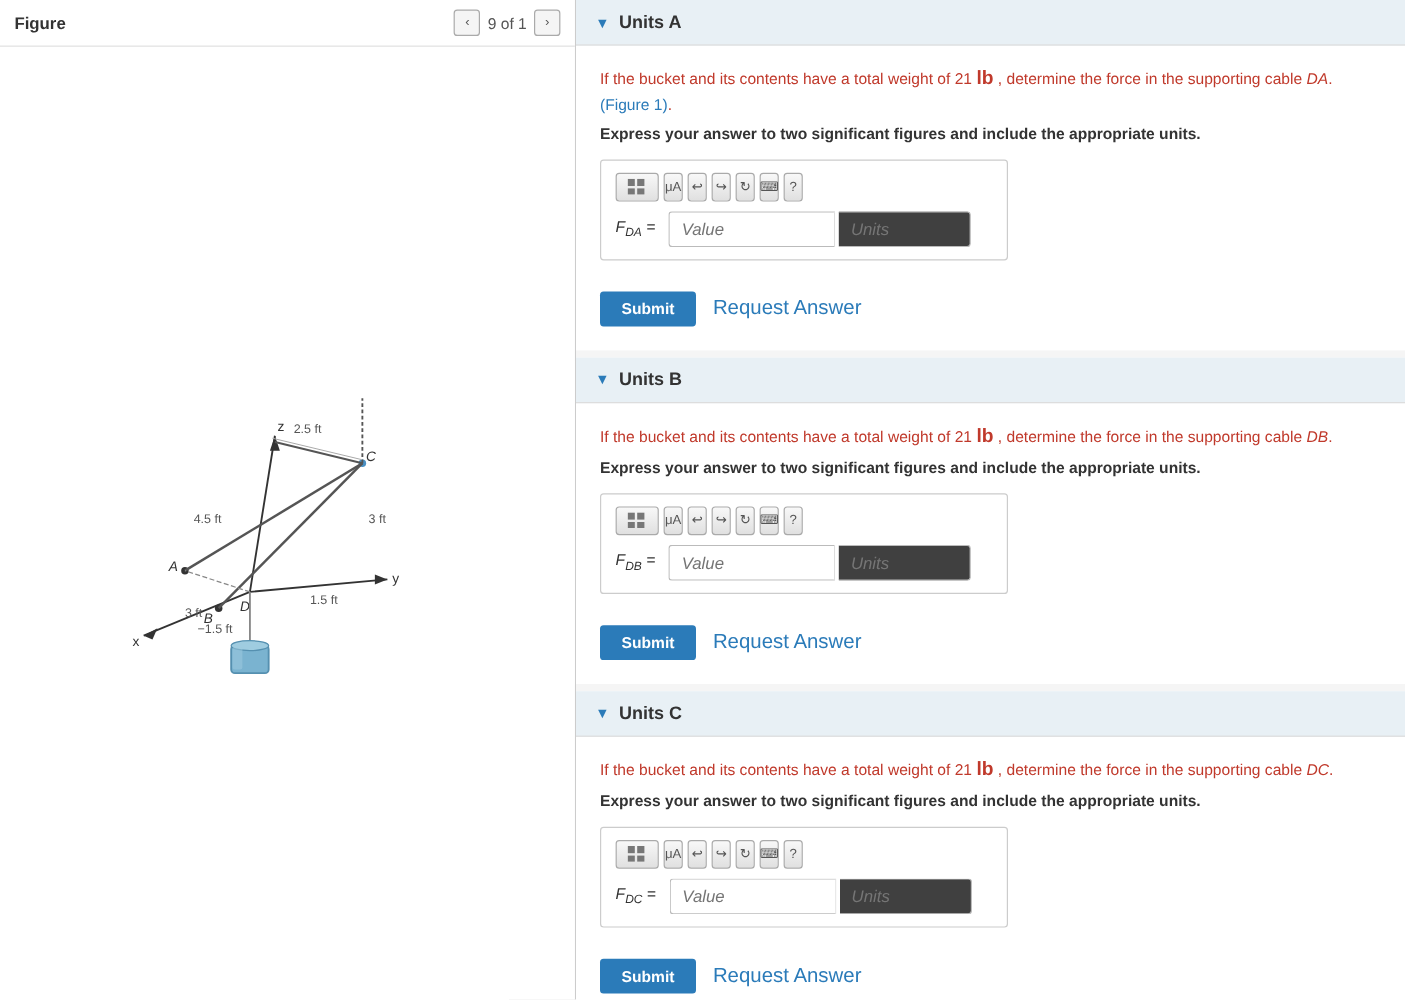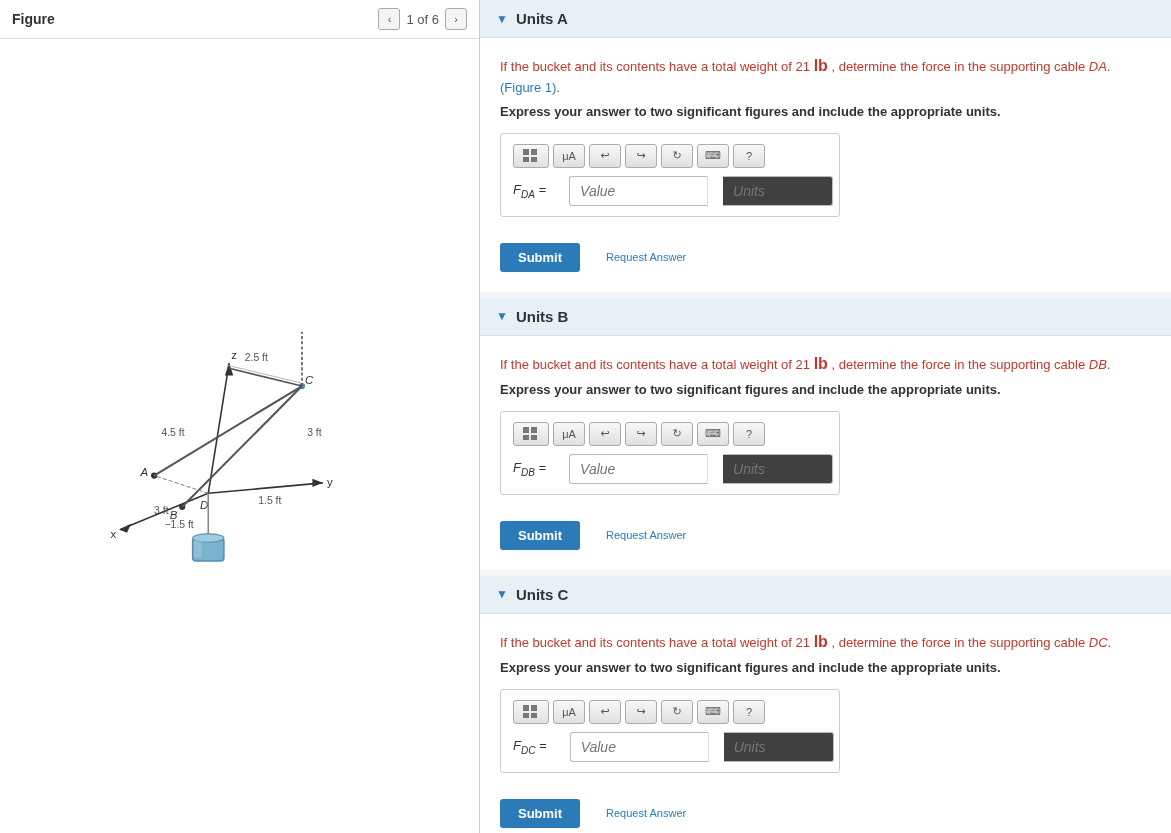--- a/index.html
+++ b/index.html
@@ -121,40 +121,40 @@
       max-width: 340px;
     }
 
     .toolbar {
       display: flex;
       align-items: center;
       gap: 4px;
       margin-bottom: 8px;
     }
     .tool-btn {
-      width: 32px;
+      width: 16px;
       height: 24px;
       border: 1px solid #aaa;
       border-radius: 3px;
       background: linear-gradient(to bottom, #f8f8f8, #e0e0e0);
       cursor: pointer;
       display: flex;
       align-items: center;
       justify-content: center;
       font-size: 11px;
       color: #555;
     }
     .tool-btn-wide {
       width: 36px;
     }
 
     .answer-row {
       display: flex;
       align-items: center;
-      gap: 15px;
+      gap: 3px;
     }
     .formula-label {
       font-size: 13px;
       color: #333;
       margin-right: 8px;
       white-space: nowrap;
       font-style: italic;
     }
     .formula-label sub {
       font-size: 10px;
@@ -179,55 +179,55 @@
       font-style: italic;
       width: 110px;
       outline: none;
       border-radius: 0 3px 3px 0;
       background: #404040;
     }
 
     .action-row {
       display: flex;
       align-items: center;
-      gap: 26px;
+      gap: 14px;
       margin-top: 26px;
     }
     .submit-btn {
       background: #2b7bb9;
       color: #fff;
       border: none;
       padding: 7px 18px;
       border-radius: 3px;
       cursor: pointer;
       font-size: 13px;
       font-weight: bold;
     }
     .request-link {
       color: #2b7bb9;
       text-decoration: none;
-      font-size: 11px;
+      font-size: 17px;
       cursor: pointer;
     }
 
     
     .figure-svg {
       width: 100%;
       height: 100%;
     }
   </style>
 </head>
 <body>
 
 <div class="left-panel">
   <div class="figure-header">
     <span class="figure-title">Figure</span>
     <div class="figure-nav">
       <button class="nav-btn">‹</button>
-      <span class="page-indicator">1 of 6</span>
+      <span class="page-indicator">9 of 1</span>
       <button class="nav-btn">›</button>
     </div>
   </div>
   <div class="figure-canvas">
     
     <svg class="figure-svg" viewBox="0 0 460 260" xmlns="http://www.w3.org/2000/svg">
 
       <rect width="460" height="260" fill="#fff"></rect>
 
       <line x1="200" y1="185" x2="220" y2="60" stroke="#333" stroke-width="1.5"></line>

